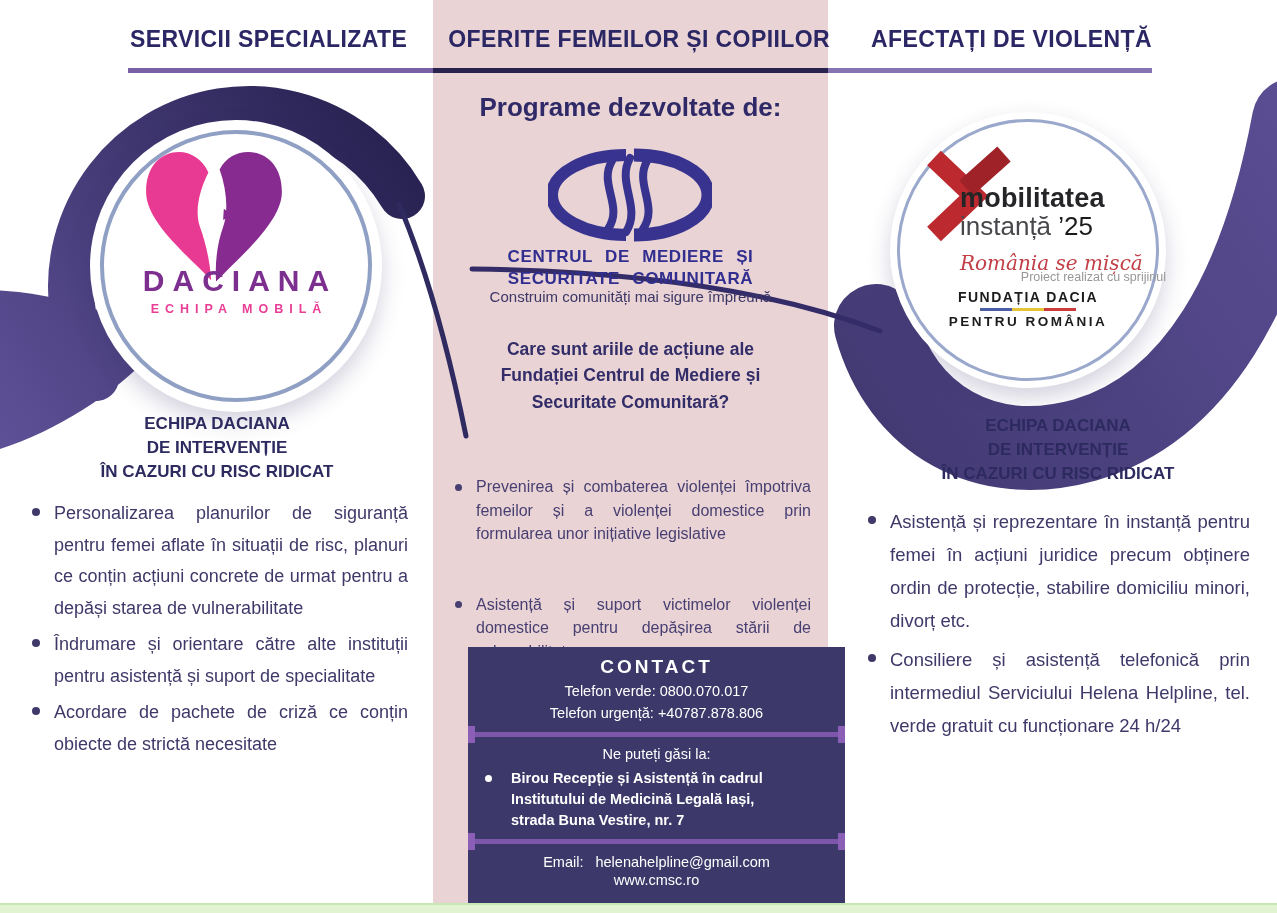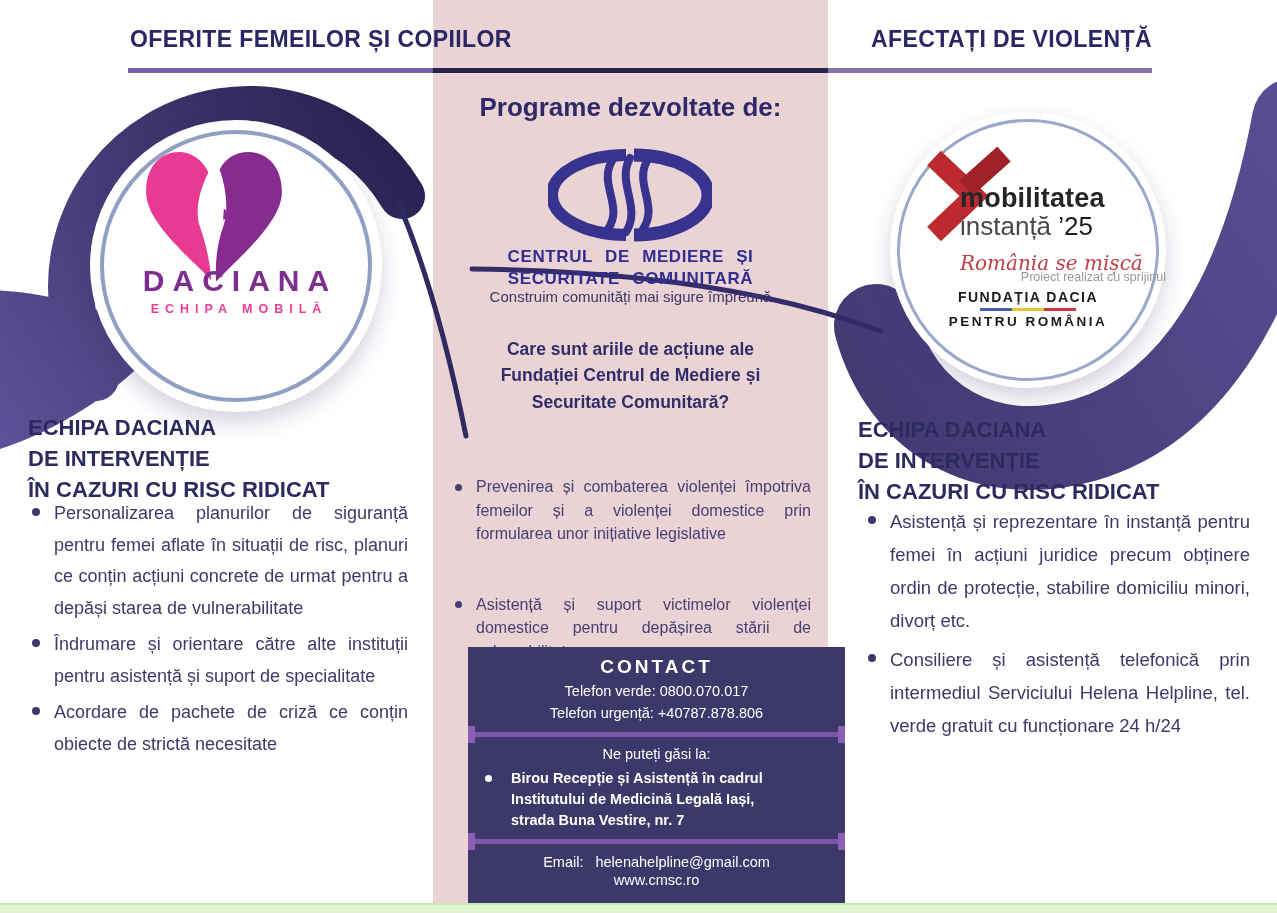--- a/index.html
+++ b/index.html
@@ -22,21 +22,21 @@
   .circle-left{left:90px;top:120px;width:292px;height:292px;}
   .circle-left .ring{inset:10px;border:4px solid #8fa0c4;}
   .circle-right{left:890px;top:112px;width:276px;height:276px;}
   .circle-right .ring{inset:7px;border:3px solid #9aa8cc;}
 
   .daciana-name{position:absolute;left:0;top:144px;width:100%;text-align:center;font-size:30px;font-weight:700;
                 color:#7d2f90;letter-spacing:8px;padding-left:8px;box-sizing:border-box;}
   .daciana-sub{position:absolute;left:0;top:182px;width:100%;text-align:center;font-size:12.5px;font-weight:700;
                color:#ea3d95;letter-spacing:6px;padding-left:6px;box-sizing:border-box;}
 
-  .col-heading{position:absolute;font-size:22px;line-height:1.42;font-weight:800;color:#2d2a5f;}
+  .col-heading{position:absolute;text-align:center;font-size:17px;line-height:1.42;font-weight:800;color:#2d2a5f;}
   .lh-left{left:28px;top:412px;width:378px;}
   .lh-right{left:858px;top:414px;width:400px;}
 
   .blist{margin:0;padding:0;list-style:none;text-align:justify;}
   .blist li{position:relative;padding-left:24px;}
   .blist li::before{content:"";position:absolute;left:2px;top:.55em;width:8px;height:8px;border-radius:50%;background:currentColor;}
   .list-left{position:absolute;left:30px;top:498px;width:378px;font-size:18px;line-height:1.75;color:#3e3968;}
   .list-left li{margin-bottom:5px;}
   .list-right{position:absolute;left:866px;top:506px;width:384px;font-size:18.5px;line-height:1.78;color:#3e3968;}
   .list-right li{margin-bottom:6px;}
@@ -104,20 +104,21 @@
       <path d="M 150 332 C 95 304 35 290 -20 290 L -20 455 C 45 438 108 400 154 352 Z" fill="url(#gradL)"></path>
       <path d="M 399 204 C 426 268 447 342 466 436" stroke="#2f2a5f" stroke-width="5" fill="none" stroke-linecap="round"></path>
     </g>
     <g>
       <path d="M 876 326 C 902 420 985 468 1085 440 C 1195 408 1262 292 1294 120" stroke="url(#gradR)" stroke-width="84" fill="none" stroke-linecap="round"></path>
       <path d="M 472 269 C 640 271 775 291 880 331" stroke="#332c68" stroke-width="5" fill="none" stroke-linecap="round"></path>
     </g>
   </svg>
 
   <div class="title-row">
+    <span>SERVICII SPECIALIZATE</span>
     <span>OFERITE FEMEILOR ȘI COPIILOR</span>
     <span>AFECTAȚI DE VIOLENȚĂ</span>
   </div>
   <div class="title-underline tu1"></div>
   <div class="title-underline tu2"></div>
   <div class="title-underline tu3"></div>
 
   <div class="circle circle-left">
     <div class="ring"></div>
     <svg style="position:absolute;left:54px;top:30px;" width="140" height="133" viewBox="0 0 200 190">

